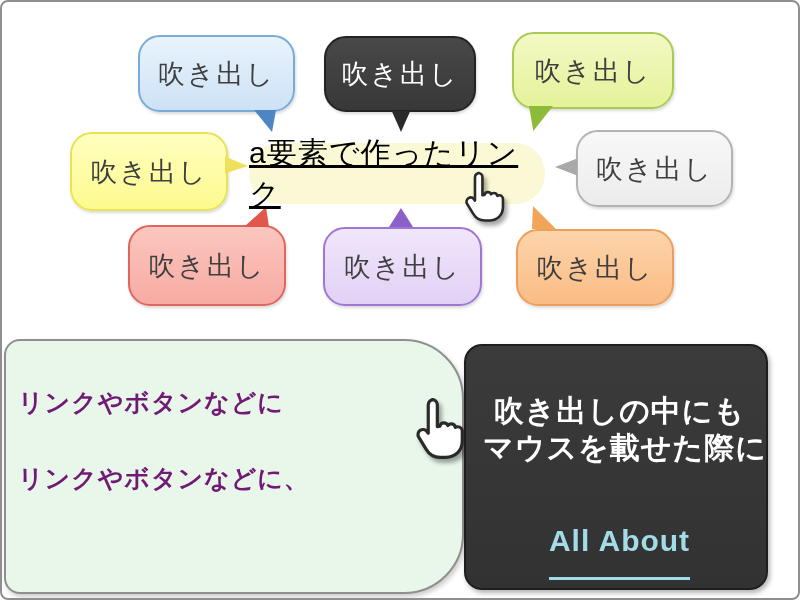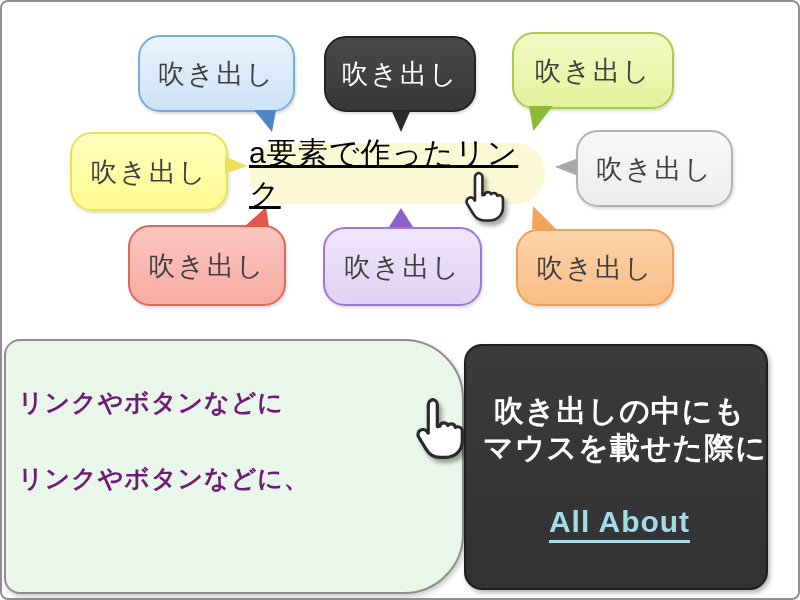--- a/index.html
+++ b/index.html
@@ -57,23 +57,23 @@
   .big-dark{
     position:absolute; left:462px; top:342px; width:304px; height:246px; box-sizing:border-box;
     background:linear-gradient(#3b3b3b,#323232); border:2px solid #1e1e1e; border-radius:18px;
     box-shadow:2px 3px 5px rgba(0,0,0,.3); padding:46px 10px 0 17px;text-align:center;
   }
   .big-dark p{
     margin:0; font-size:30px; font-weight:bold; line-height:37px;
     color:#ffffff; letter-spacing:1px; white-space:nowrap;
   }
   .big-dark .about{
-    display:inline-block; margin-top:39px; font-size:30px; font-weight:bold;
+    display:inline-block; margin-top:58px; font-size:30px; font-weight:bold;
     color:#a3dbe8; text-decoration:none; border-bottom:3px solid #a3dbe8;
-    padding-bottom:1px; letter-spacing:1px; cursor:pointer;
+    padding-bottom:19px; letter-spacing:1px; cursor:pointer;
   }
   
   .cursor{position:absolute; filter:drop-shadow(3px 4px 2px rgba(0,0,0,.35));}
   .cursor-top{left:456px; top:168px; width:50px; height:56px;}
   .cursor-bottom{left:406px; top:394px; width:60px; height:68px;}
   .cursor svg{width:100%; height:100%;}
 </style>
 </head>
 <body>
 

